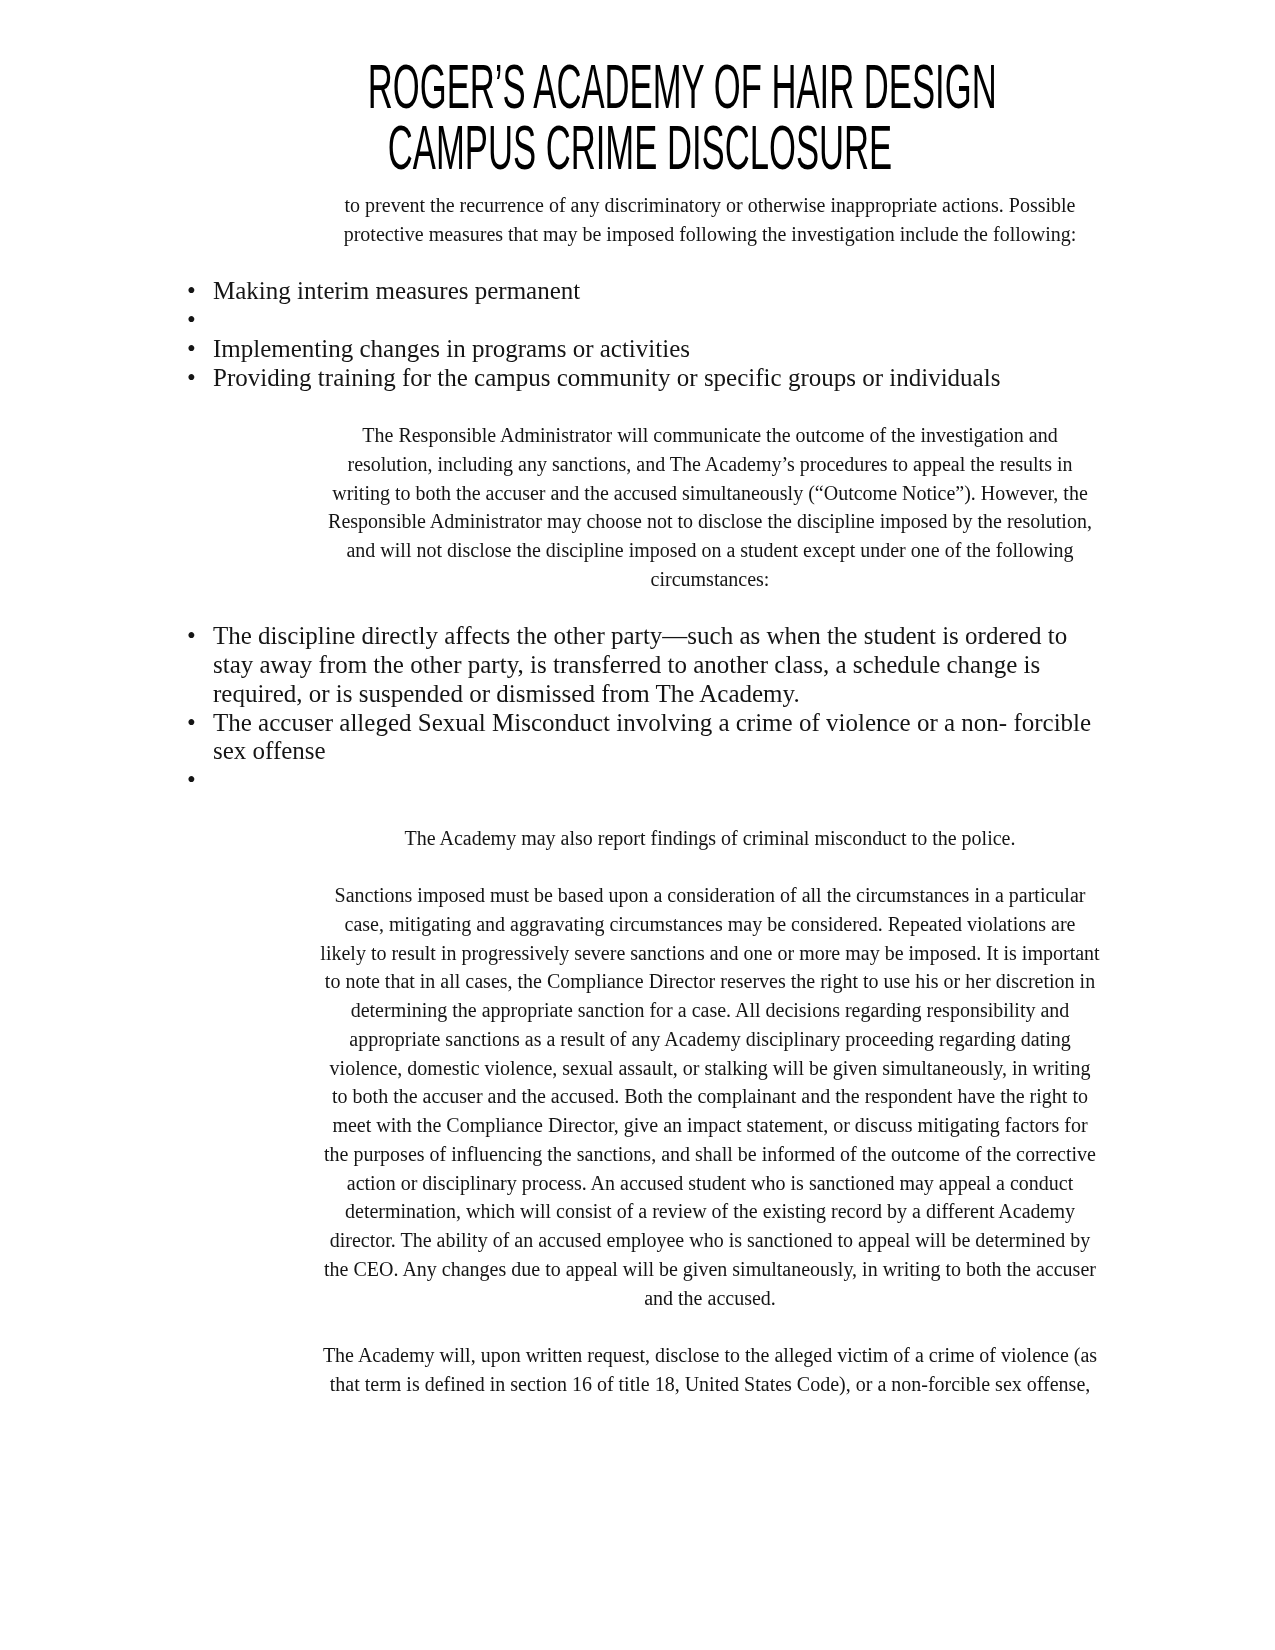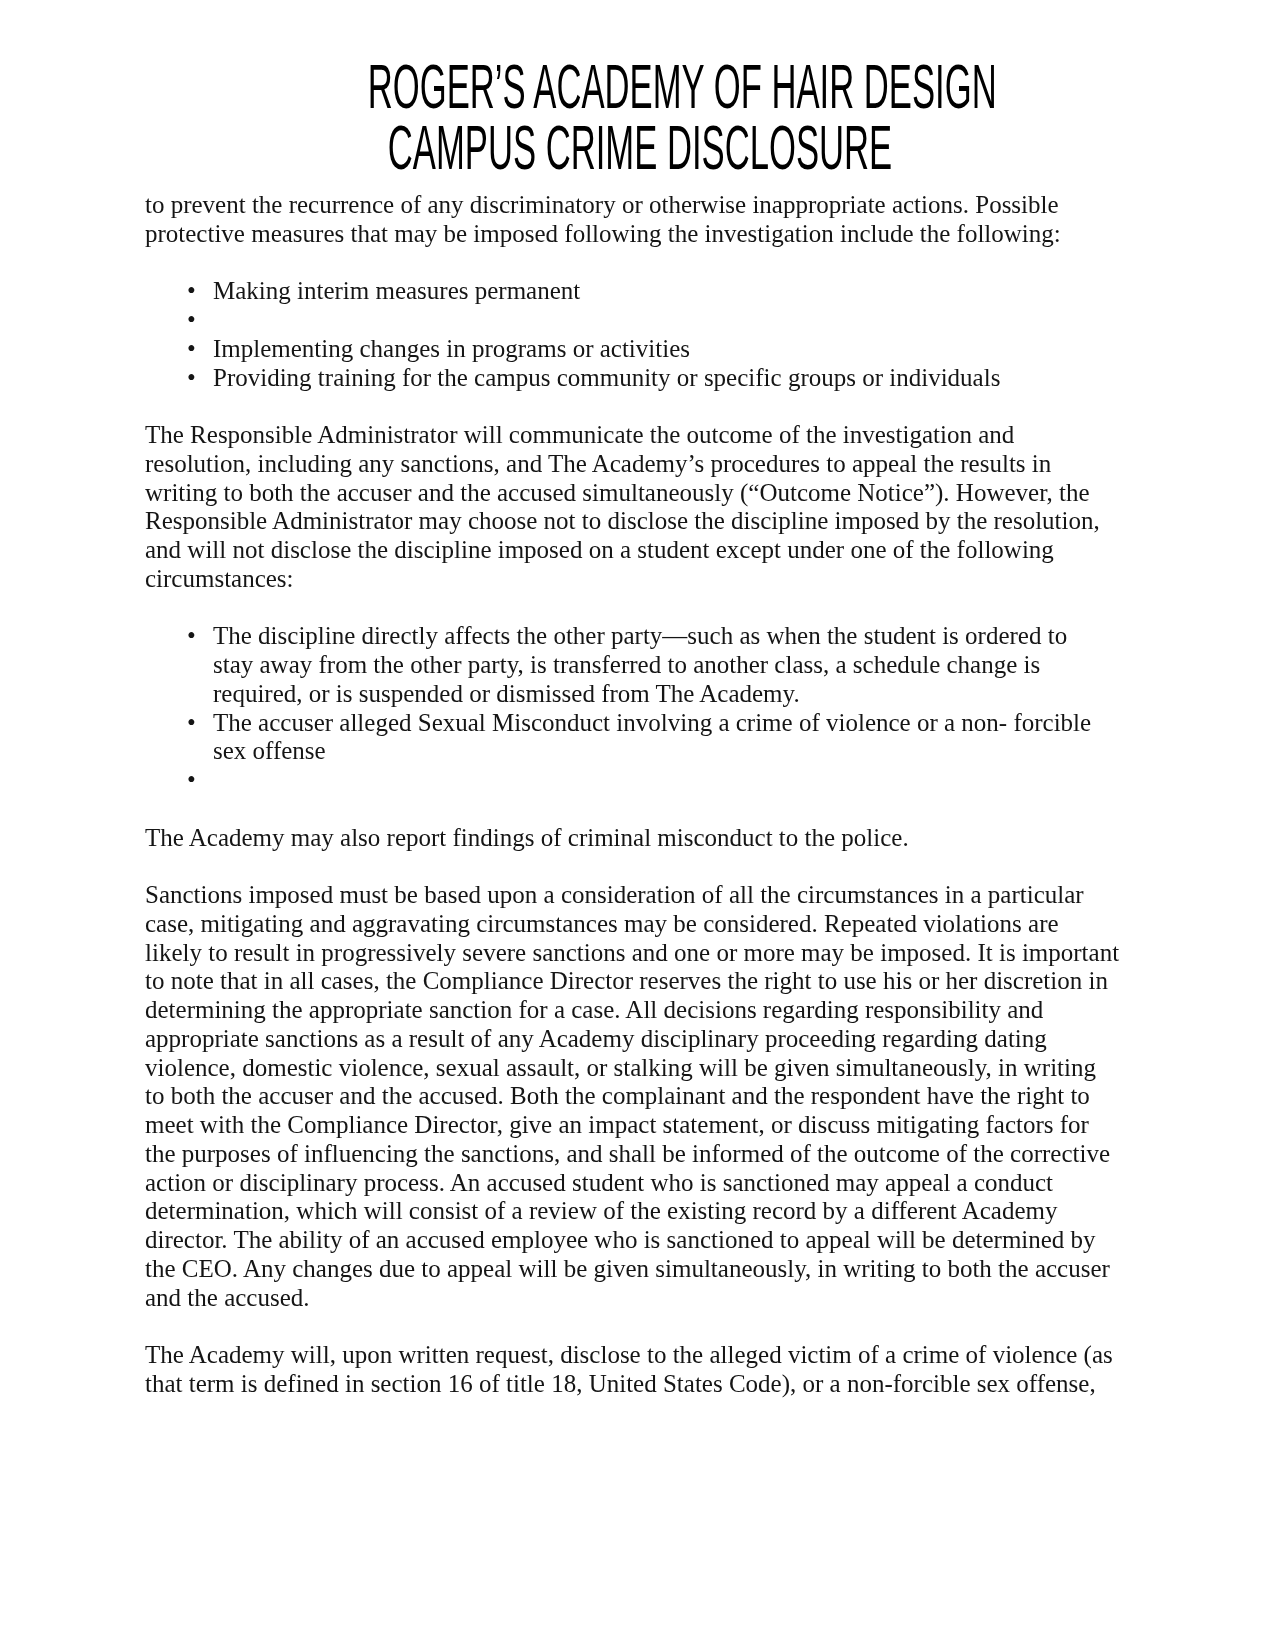--- a/index.html
+++ b/index.html
@@ -20,24 +20,25 @@
     font-weight: 400;
     font-size: 63px;
     line-height: 61px;
     color: #000000;
     transform: scaleX(0.55);
     transform-origin: 50% 0;
     margin: 0 0 13px 0;
     white-space: nowrap;
   }
   .para {
-    font-size: 25px;
+    font-size: 20px;
     line-height: 28.75px;
     white-space: pre;
     margin: 0 0 28.75px 0;
+    text-align: center;
   }
   .blist { margin: 0 0 28.75px 0; }
   .bitem {
     display: flex;
     font-size: 25px;
     line-height: 28.75px;
   }
   .bmark {
     flex: 0 0 68px;
     box-sizing: border-box;

